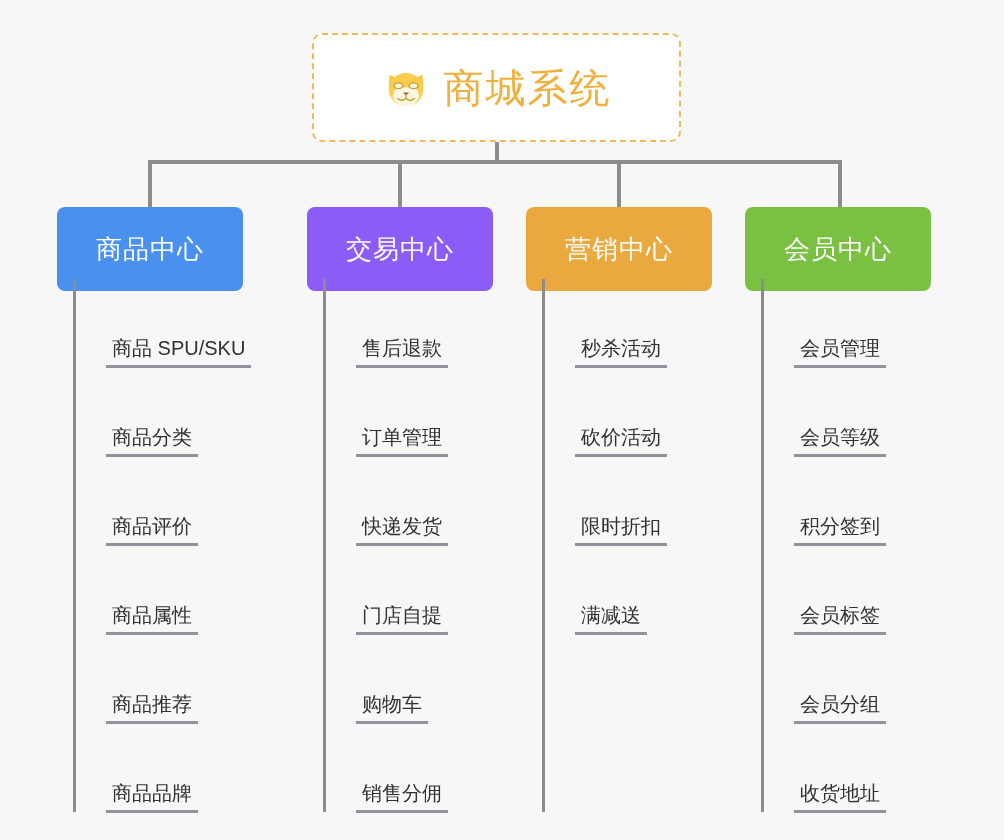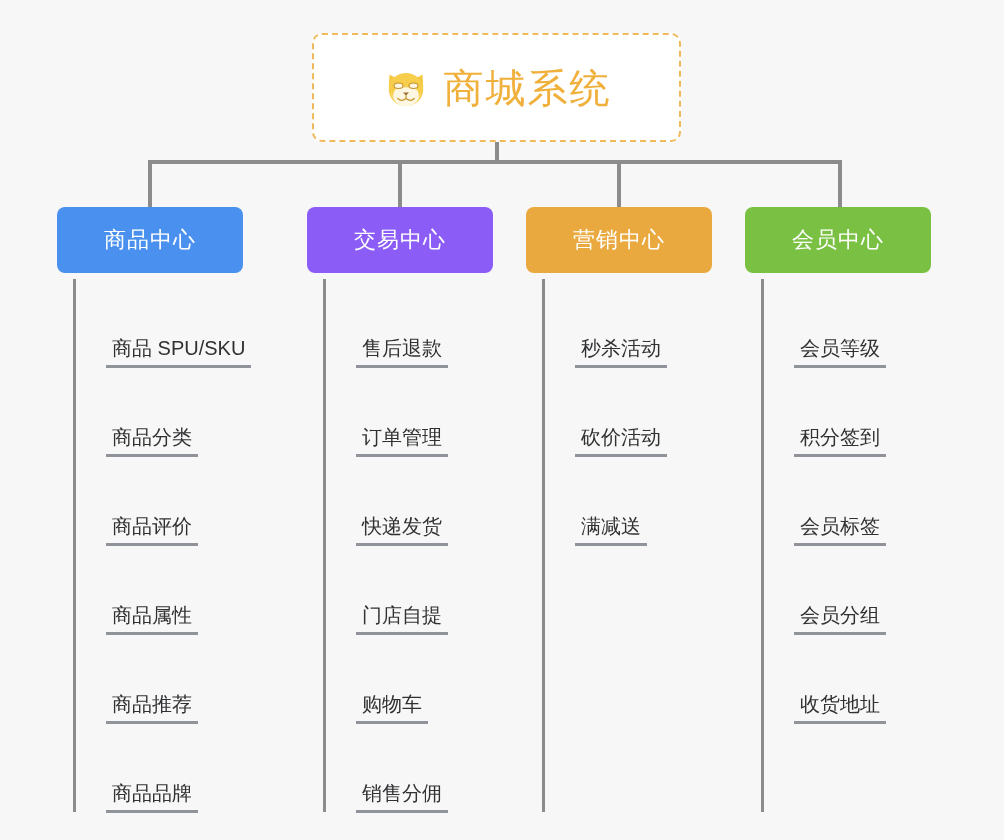--- a/index.html
+++ b/index.html
@@ -63,28 +63,28 @@
 
   
   .branch {
     position: absolute;
     top: 207px;
   }
   .branch-header {
     position: absolute;
     top: 0;
     left: 0;
-    height: 66px;
+    height: 84px;
     box-sizing: border-box;
     border-radius: 8px;
     display: flex;
     align-items: center;
     justify-content: center;
     color: #ffffff;
-    font-size: 22px;
+    font-size: 26px;
     letter-spacing: 1px;
     white-space: nowrap;
   }
   .branch-trunk {
     position: absolute;
     width: 3px;
     background: #8c8c8c;
     top: 72px;
   }
   .leaf-list {
@@ -209,29 +209,35 @@
         <div class="branch-header c-orange" style="width: 186px;">营销中心</div>
         <div class="branch-trunk" style="left: 16px; height: 533px;"></div>
         <div class="leaf-list" style="left: 16px;">
           <div class="leaf">
             <span class="leaf-label">秒杀活动</span>
           </div>
           <div class="leaf">
             <span class="leaf-label">砍价活动</span>
           </div>
           <div class="leaf">
+            <span class="leaf-label">限时折扣</span>
+          </div>
+          <div class="leaf">
             <span class="leaf-label">满减送</span>
           </div>
         </div>
       </div>
       <div class="branch" style="left: 745px;">
         <div class="branch-header c-green" style="width: 186px;">会员中心</div>
         <div class="branch-trunk" style="left: 16px; height: 533px;"></div>
         <div class="leaf-list" style="left: 16px;">
           <div class="leaf">
+            <span class="leaf-label">会员管理</span>
+          </div>
+          <div class="leaf">
             <span class="leaf-label">会员等级</span>
           </div>
           <div class="leaf">
             <span class="leaf-label">积分签到</span>
           </div>
           <div class="leaf">
             <span class="leaf-label">会员标签</span>
           </div>
           <div class="leaf">
             <span class="leaf-label">会员分组</span>

